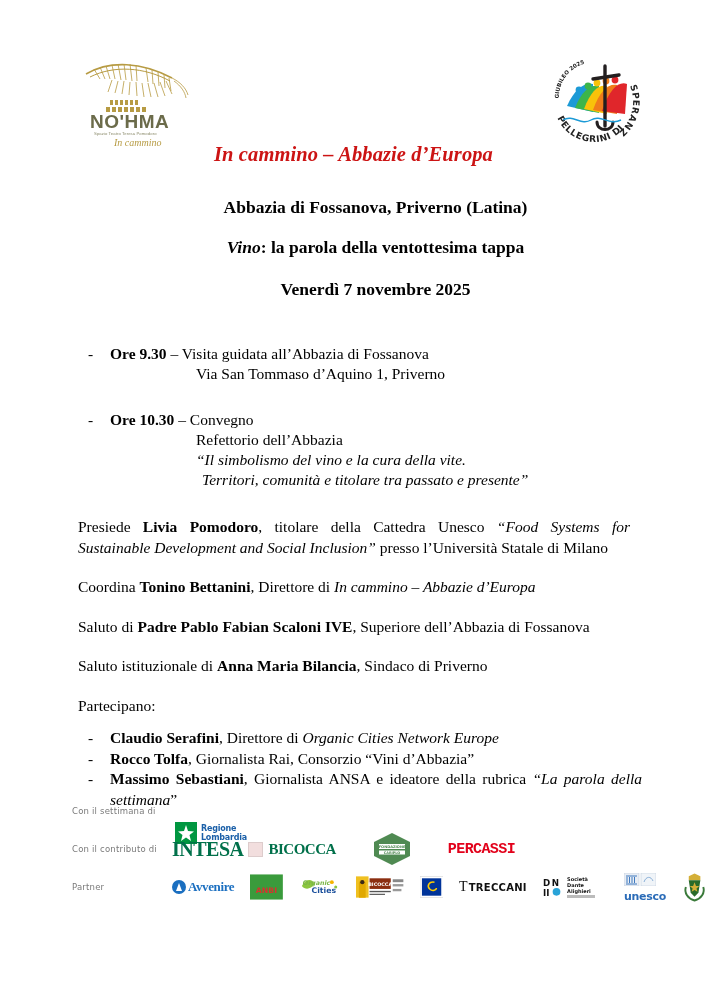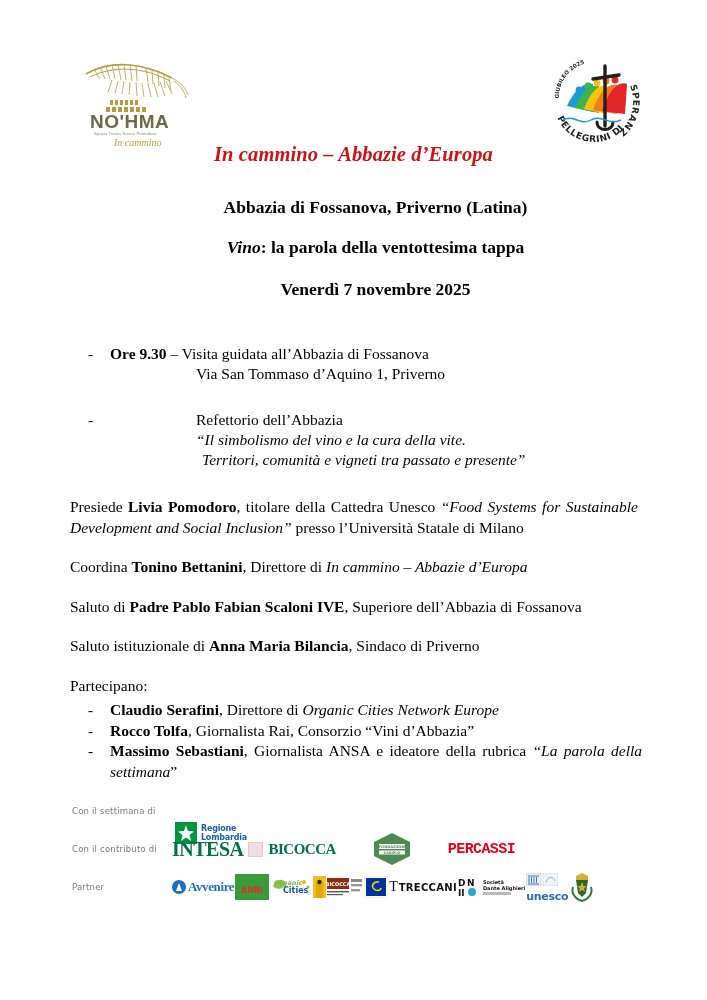--- a/index.html
+++ b/index.html
@@ -93,21 +93,21 @@
   
   .body-block {
     margin-top: 27px;
     padding-left: 66px;
     padding-right: 65px;
   }
   .para {
     font-size: 15.5px;
     line-height: 20.5px;
     text-align: justify;
-    margin: 4px;
+    margin: 12px;
   }
   .para + .para { margin-top: 19px; }
   .para b { font-weight: bold; }
   .para i { font-style: italic; }
 
   .partecipano { margin-top: 19px; }
 
   .plist {
     margin: 1px 0 0 0;
     padding: 0;
@@ -150,21 +150,21 @@
     letter-spacing: 0.2px;
   }
   .foot-logos {
     display: flex;
     align-items: center;
     gap: 14px;
     height: 38px;
   }
   .foot-logos.r1 { gap: 30px; flex-direction: column; }
   .foot-logos.r2 { gap: 34px; }
-  .foot-logos.r3 { gap: 1px; }
+  .foot-logos.r3 { gap: 16px; }
 
   .lg { display: block; }
 
   .txt-lombardia {
     font-family: "DejaVu Sans", "Liberation Sans", sans-serif;
     font-size: 8px;
     font-weight: bold;
     color: #1a5fa8;
     line-height: 9px;
     letter-spacing: -0.2px;
@@ -285,23 +285,26 @@
   <div class="sched-item">
     <span class="sched-dash">-</span>
     <div class="sched-line">
       <b>Ore 9.30</b><span> – </span><span>Visita guidata all’Abbazia di Fossanova</span>
     </div>
     <div class="sched-indent">Via San Tommaso d’Aquino 1, Priverno</div>
   </div>
 
   <div class="sched-item">
     <span class="sched-dash">-</span>
+    <div class="sched-line">
+      <b>Ore 10.30</b><span> – </span><span>Convegno</span>
+    </div>
     <div class="sched-indent">Refettorio dell’Abbazia</div>
     <div class="sched-indent q">“Il simbolismo del vino e la cura della vite.</div>
-    <div class="sched-indent q2">Territori, comunità e vigneti tra passato e presente”</div>
+    <div class="sched-indent q2">Territori, comunità e titolare tra passato e presente”</div>
   </div>
 
 </div>
 
 <div class="body-block">
 
   <p class="para"><span>Presiede </span><b>Livia Pomodoro</b><span>, titolare della Cattedra Unesco </span><i>“Food Systems for Sustainable Development and Social Inclusion”</i><span> presso l’Università Statale di Milano</span></p>
 
   <p class="para"><span>Coordina </span><b>Tonino Bettanini</b><span>, Direttore di </span><i>In cammino – Abbazie d’Europa</i></p>
 

